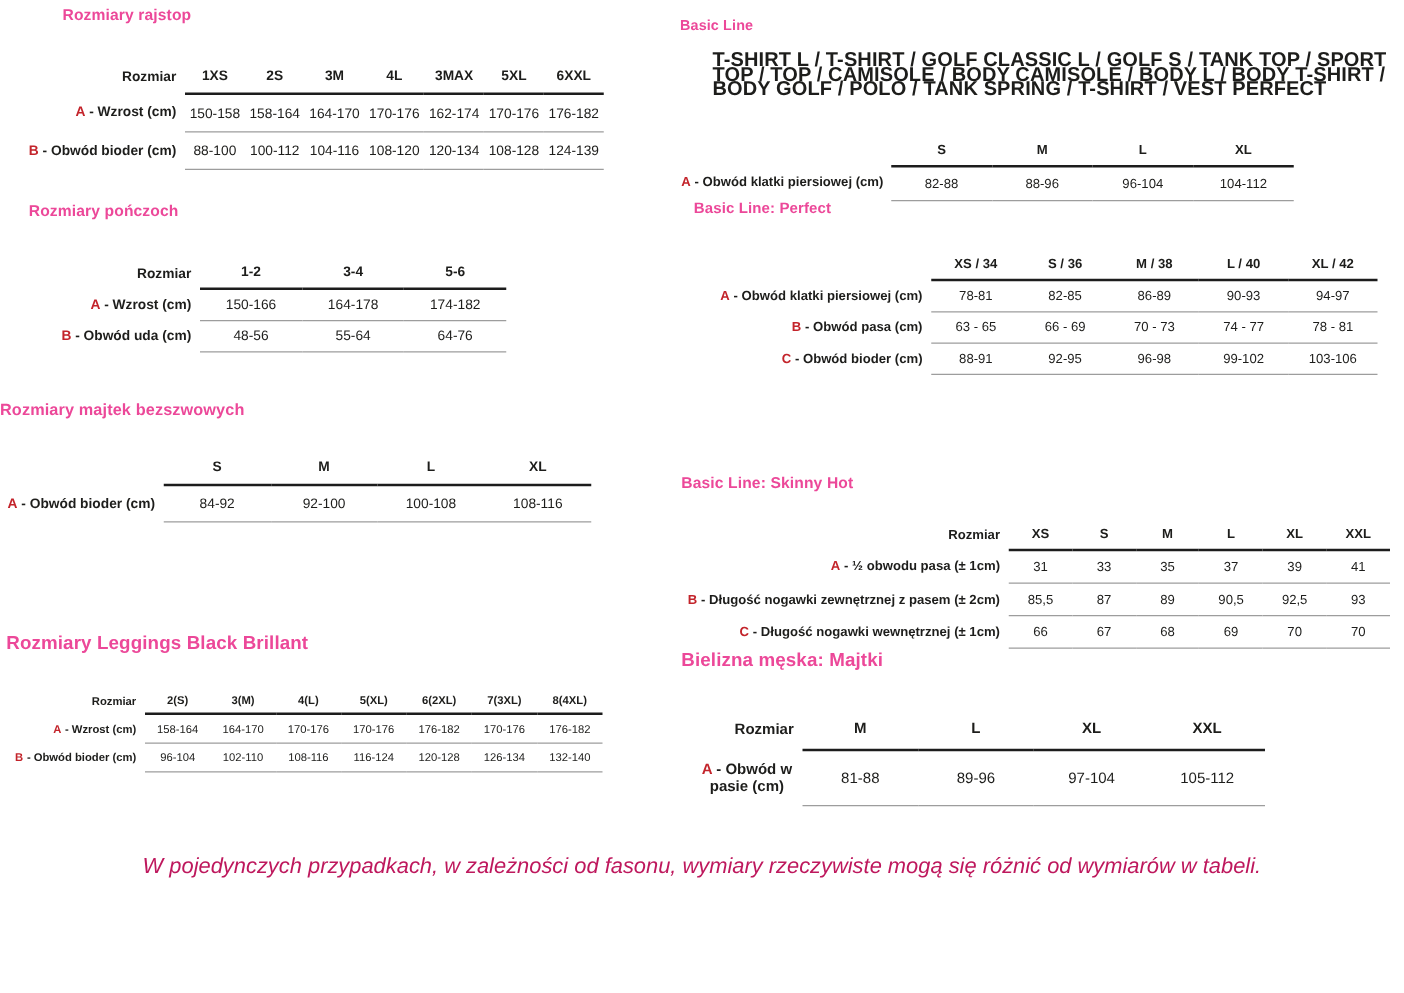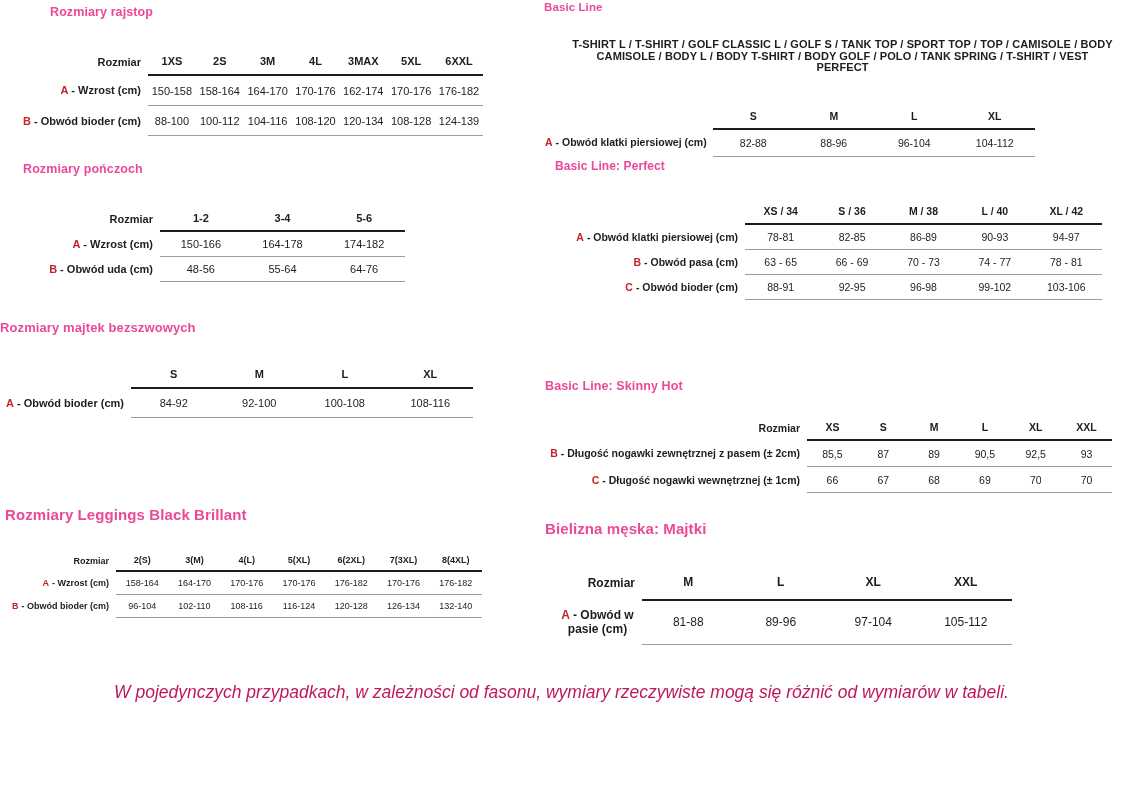--- a/index.html
+++ b/index.html
@@ -44,25 +44,25 @@
   #sec-majtki-bezszwowe td{padding-top:8px;padding-bottom:8px;}
 
   #sec-leggings{top:506px;}
   #sec-leggings h2{margin-left:5px;font-size:15px;}
   #sec-leggings table{margin:32px 0 0 4px;width:478px;font-size:9px;}
   #sec-leggings col.lblcol{width:112px;}
   #sec-leggings th{padding-bottom:5px;font-size:9px;}
   #sec-leggings td{padding-top:6px;padding-bottom:6px;}
 
   
-  #sec-basic-line{top:1px;}
+  #sec-basic-line{top:15px;}
   #sec-basic-line h2{margin-left:4px;font-size:11.5px;}
   .product-list{
-    margin:26px 0 0 30px;width:545px;text-align:center;
-    font-weight:bold;font-size:11px;line-height:11.5px;letter-spacing:.1px;
+    margin:16px 0 0 30px;width:545px;text-align:left;
+    font-weight:bold;font-size:16px;line-height:11.5px;letter-spacing:.1px;
   }
   #sec-basic-line table{margin:36px 0 0 5px;width:490px;font-size:10.5px;}
   #sec-basic-line col.lblcol{width:168px;}
   #sec-basic-line th{padding-bottom:6px;font-size:10.5px;}
   #sec-basic-line td{padding-top:7px;padding-bottom:7px;}
 
   #sec-perfect{top:159px;}
   #sec-perfect h2{margin-left:15px;font-size:12px;}
   #sec-perfect table{margin:32px 0 0 8px;width:554px;font-size:10.5px;}
   #sec-perfect col.lblcol{width:197px;}
@@ -363,20 +363,29 @@
           <th class="val">XS</th>
           <th class="val">S</th>
           <th class="val">M</th>
           <th class="val">L</th>
           <th class="val">XL</th>
           <th class="val">XXL</th>
         </tr>
       </thead>
       <tbody>
         <tr>
+          <td class="lbl"><span class="ltr">A</span><span>- ½ obwodu pasa (± 1cm)</span></td>
+          <td class="val">31</td>
+          <td class="val">33</td>
+          <td class="val">35</td>
+          <td class="val">37</td>
+          <td class="val">39</td>
+          <td class="val">41</td>
+        </tr>
+        <tr>
           <td class="lbl"><span class="ltr">B</span><span>- Długość nogawki zewnętrznej z pasem (± 2cm)</span></td>
           <td class="val">85,5</td>
           <td class="val">87</td>
           <td class="val">89</td>
           <td class="val">90,5</td>
           <td class="val">92,5</td>
           <td class="val">93</td>
         </tr>
         <tr>
           <td class="lbl"><span class="ltr">C</span><span>- Długość nogawki wewnętrznej (± 1cm)</span></td>

